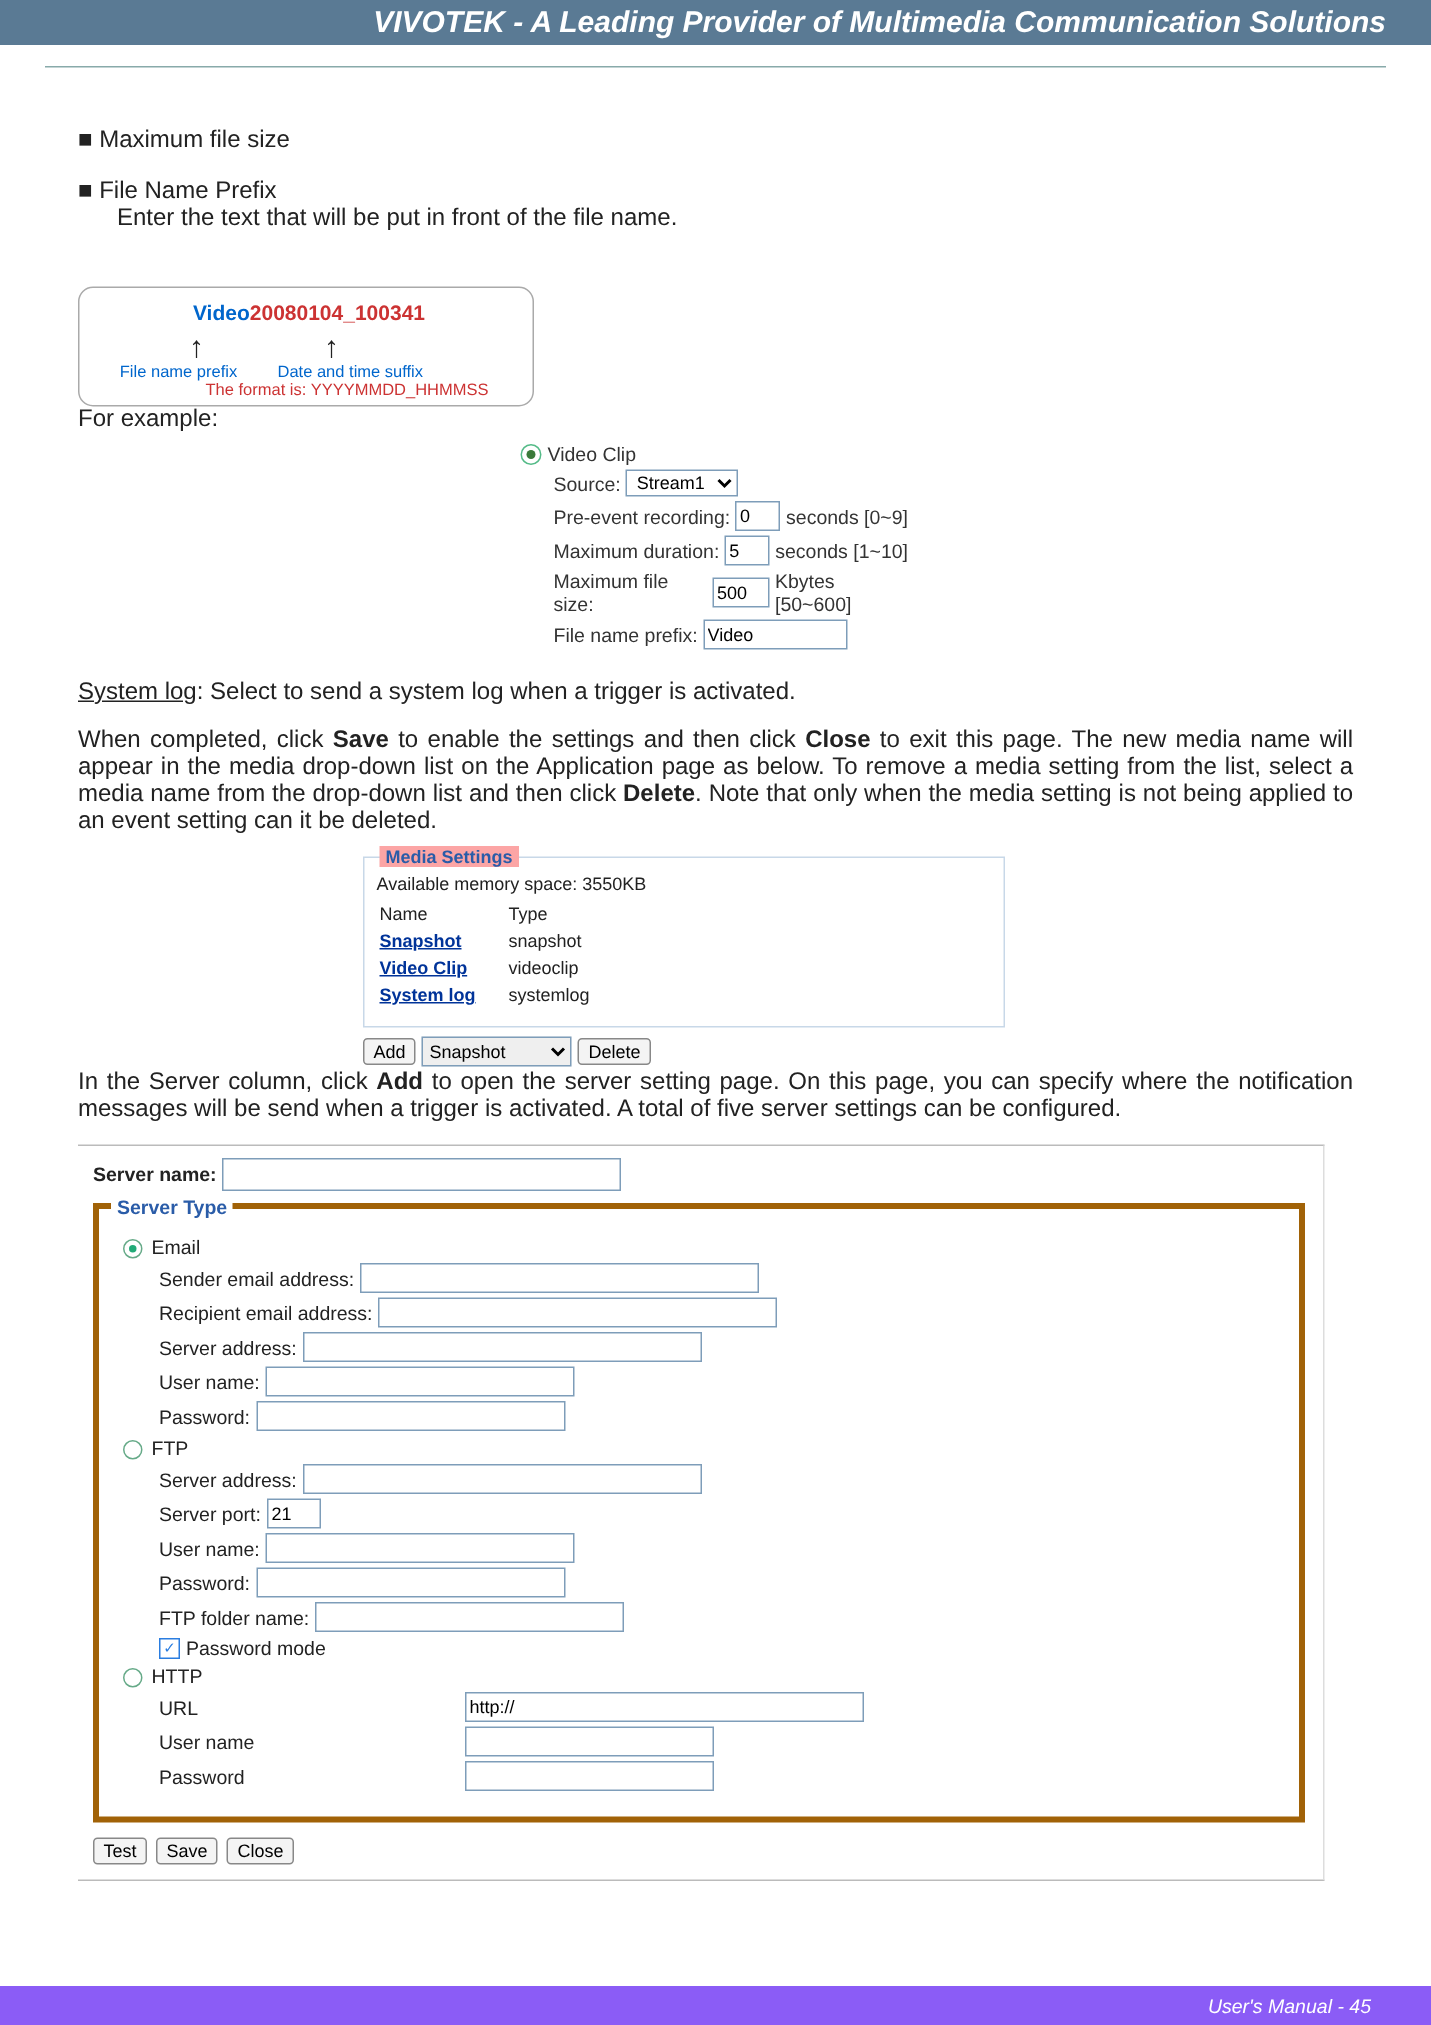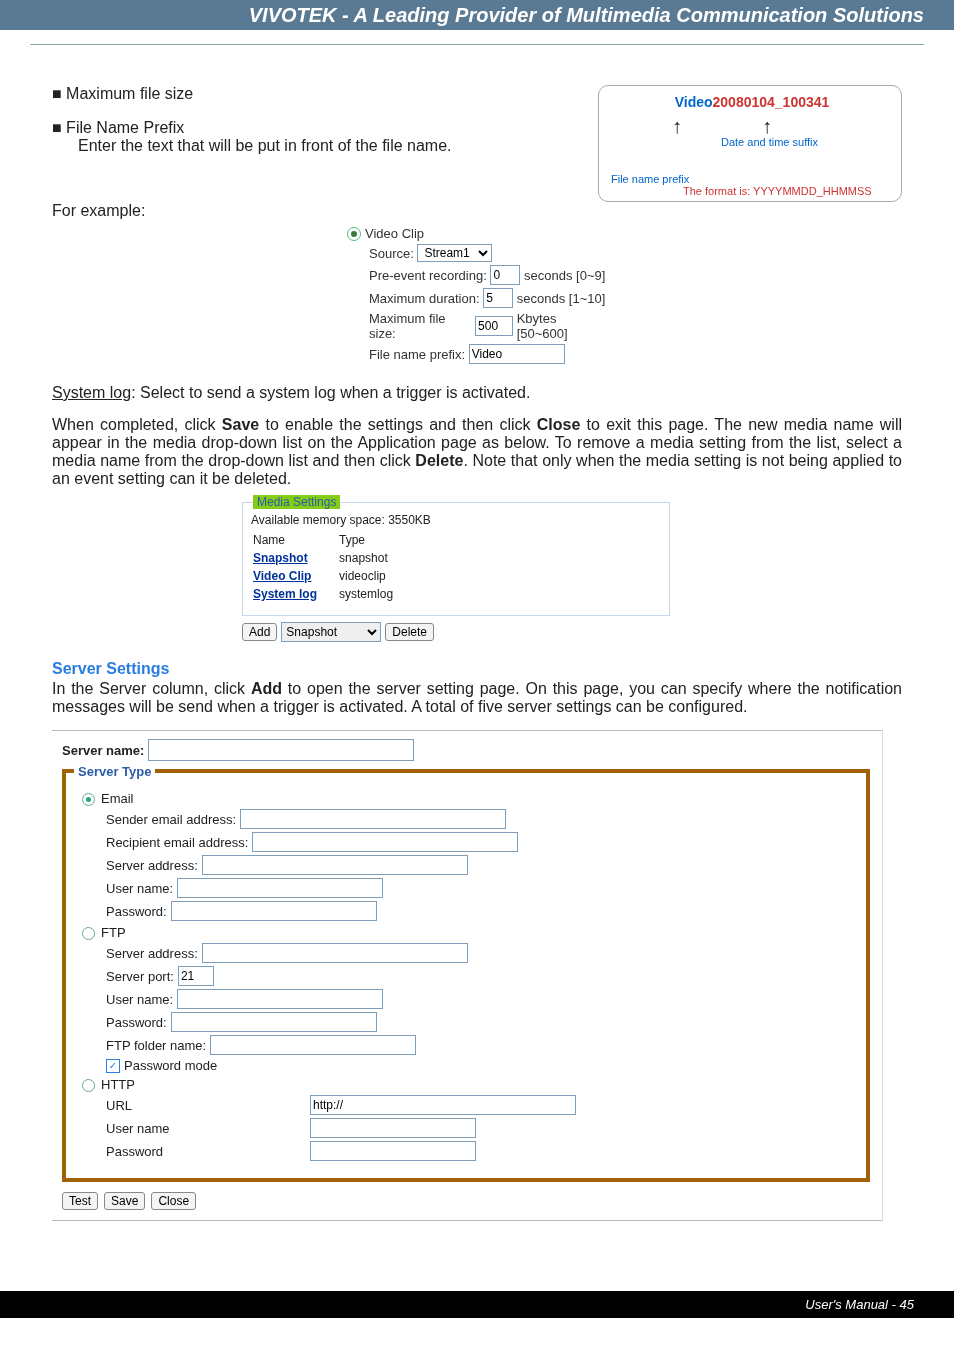--- a/index.html
+++ b/index.html
@@ -39,20 +39,21 @@
     font-weight: normal;
   }
   .bullet-item .desc {
     margin-left: 26px;
   }
   .top-flex {
     display: flex;
     justify-content: space-between;
     align-items: flex-start;
     gap: 20px;
+    flex-direction: column;
   }
   .example-box {
     border: 1px solid #aaa;
     border-radius: 10px;
     padding: 8px 8px 4px 12px;
     font-size: 12px;
     width: 282px;
   }
   .example-box .title-line {
     text-align: center;
@@ -68,21 +69,21 @@
     gap: 80px;
     font-size: 20px;
     line-height: 1;
     margin-left: -20px;
   }
   .arrow-row span:first-child { margin-left: -40px;}
   .caption-row {
     display: flex;
     font-size: 11px;
   }
-  .caption-row .c1 { color: #0066cc; width: 108px; text-align: left; padding-right: 2px; margin-top: 37px;}
+  .caption-row .c1 { color: #0066cc; width: 108px; text-align: center; padding-right: 12px;}
   .caption-row .c2 { color: #0066cc; }
   .caption-row .c3 { color: #cc3333; margin-left: 72px;}
 
   .clip-box {
     margin: 6px auto 20px auto;
     width: 260px;
     color: #333;
     font-size: 13px;
   }
   .clip-box .row { margin: 3px 0; display:flex; align-items:center;}
@@ -118,24 +119,24 @@
     border: 1px solid #c8d8e8;
     width: 410px;
     margin: 8px 0 4px 190px;
     padding: 4px 8px 12px 8px;
     font-size: 12px;
     position: relative;
   }
   .media-box .legend {
     position: absolute;
     top: -8px; left: 10px;
-    background: #84cc16;
+    background: #fca5a5;
     padding: 0 4px;
     color: #2a5ca8;
-    font-weight: normal;
+    font-weight: bold;
     font-size: 12px;
   }
   .media-box table { border-collapse: collapse; margin-top: 4px;}
   .media-box td { padding: 2px 20px 2px 2px; font-size: 12px;}
   .media-box a { color: #003399; font-weight: bold; text-decoration: underline;}
   .bottom-row {
     margin: 6px 0 0 190px;
     font-size: 12px;
     display: flex;
     align-items: center;
@@ -187,21 +188,21 @@
     background: #fff; padding: 0 4px;
     color: #2a5ca8; font-weight: bold; font-size: 13px;
   }
   .form-line { margin: 3px 0 3px 30px; display:flex; align-items:center;}
   .form-line label { min-width: 0; margin-right: 4px;}
   .form-line input[type="text"], .form-line input[type="password"] {
     height: 18px; border: 1px solid #7e9db9; font-size:12px; padding:0 2px;
   }
   .btn-row { margin: 8px 0 0 10px; display:flex; gap:6px;}
   .footer {
-    background: #000000;
+    background: #8b5cf6;
     color: #fff;
     font-style: italic;
     font-size: 13px;
     text-align: right;
     padding: 6px 40px;
     margin-top: 40px;
   }
   .checkbox-sq {
     width: 12px; height: 12px; border:1px solid #2a7de0;
     display:inline-flex; align-items:center; justify-content:center;
@@ -289,21 +290,20 @@
           </tr>
     </tbody>
       </table>
   </div>
   <div class="bottom-row">
     <button class="btn-small">Add</button>
     <select class="small"><option>Snapshot</option></select>
     <button class="btn-small">Delete</button>
   </div>
 
-  <h3 class="blue">Server Settings</h3>
   <div class="para" style="margin-top:2px;">
     <span>In the Server column, click </span><b>Add</b><span> to open the server setting page. On this page, you can specify where the notification messages will be send when a trigger is activated. A total of five server settings can be configured.</span>
   </div>
 
   <div class="server-box">
     <div class="server-name-row">
       <span>Server name:</span>
       <input type="text" style="">
     </div>
     <div class="fieldset">

